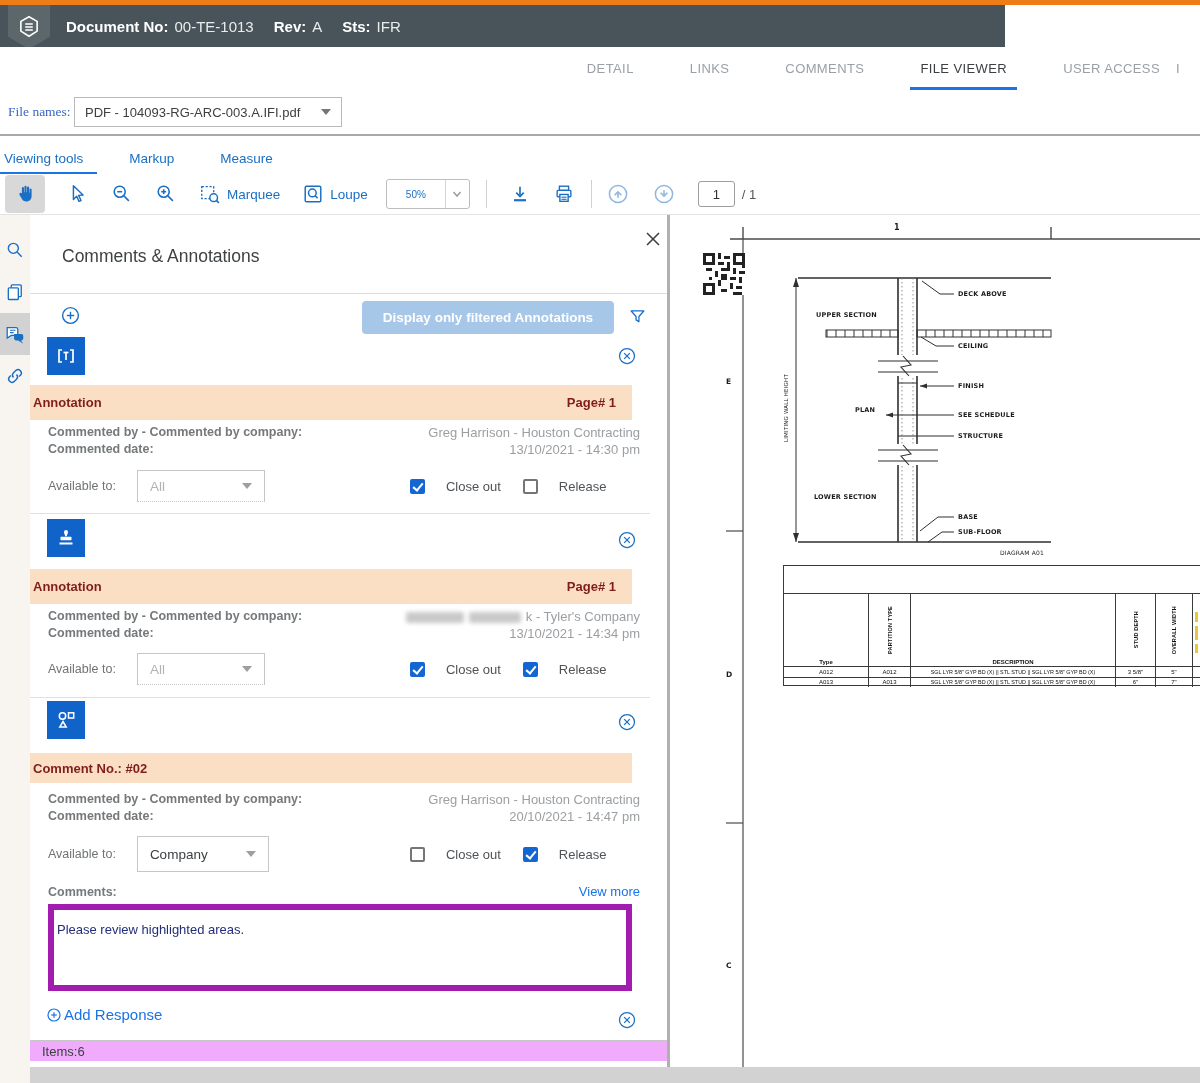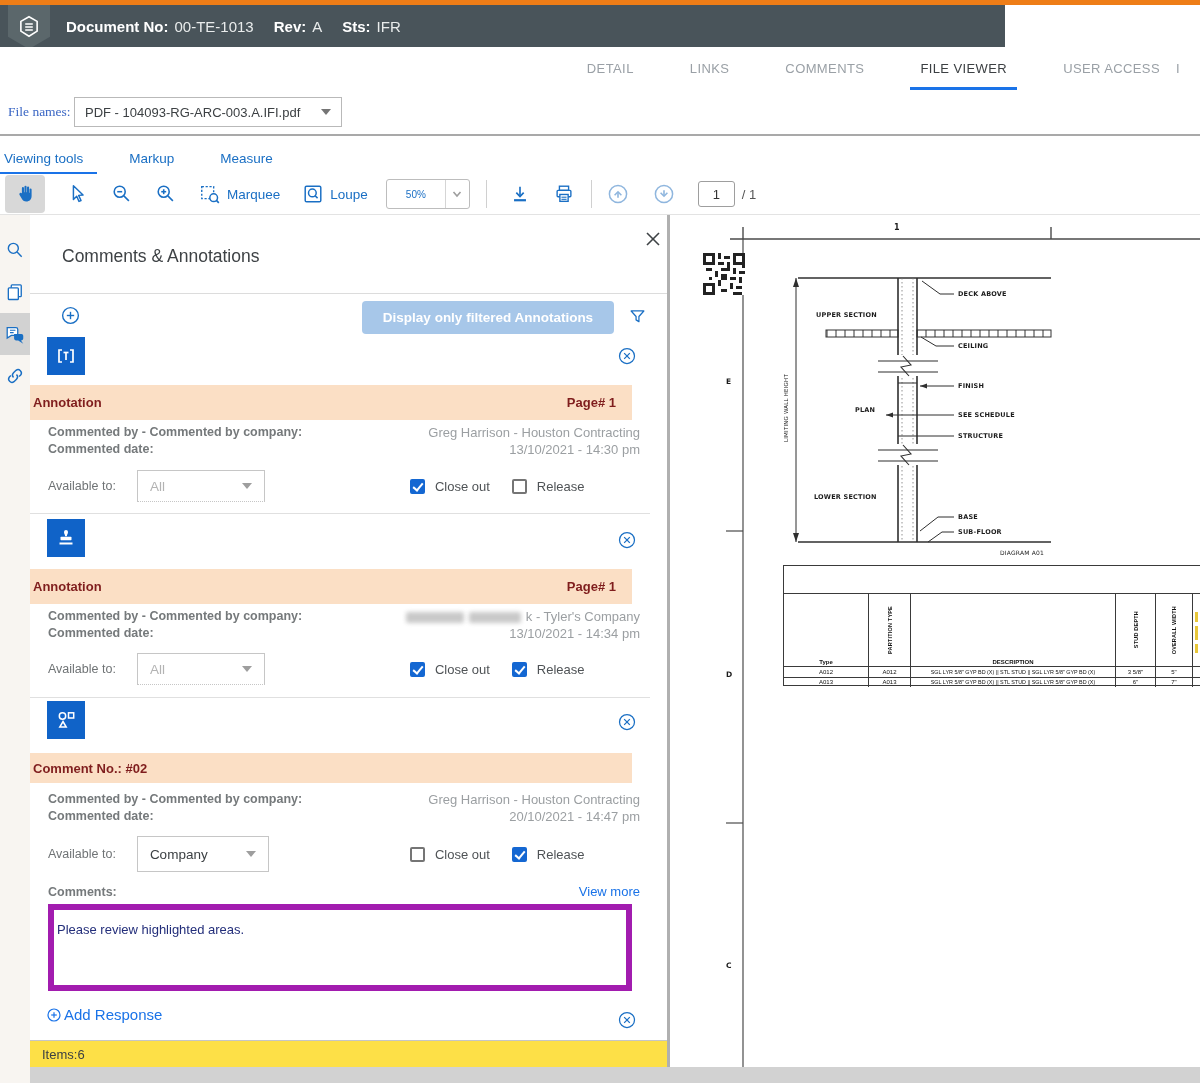--- a/index.html
+++ b/index.html
@@ -80,39 +80,39 @@
   .f-labels div { font-size:12.5px; font-weight:bold; color:#75797b; line-height:17px; }
   .f-values { text-align:right; }
   .f-values div { font-size:13px; color:#9b9fa2; line-height:17px; }
   .blur-chip { display:inline-block; height:11px; background:#c9c9c9; border-radius:2px; filter:blur(2px); vertical-align:middle; margin-right:5px; }
   .avail-row { position:absolute; left:18px; right:10px; display:flex; align-items:center; }
   .avail-label { font-size:12.5px; color:#6f7375; }
   .dd { border:1px solid #c6c6c6; width:128px; height:32px; display:flex; align-items:center; justify-content:space-between;
     padding:0 12px; background:#fff; font-size:13.5px; color:#3c4043; cursor:pointer; }
   .dd.disabled { color:#b3b3b3; border-bottom-style:dotted; cursor:default; }
   .dd .tri-down { border-top-color:#9e9e9e; border-left-width:5px; border-right-width:5px; }
-  .cb-group { display:flex; align-items:center; gap:10px; cursor:pointer; }
+  .cb-group { display:flex; align-items:center; gap:21px; cursor:pointer; }
   .cb { width:15px; height:15px; border:2px solid #757575; border-radius:2px; background:#fff; }
   .cb.checked { background:#1467d2; border-color:#1467d2; position:relative; }
   .cb.checked::after { content:""; position:absolute; left:3.5px; top:0.5px; width:4px; height:8px;
     border:solid #fff; border-width:0 2px 2px 0; transform:rotate(40deg); }
   .cb-label { font-size:13px; color:#4f5356; }
   .comments-row { position:absolute; left:18px; right:10px; display:flex; justify-content:space-between; align-items:center; }
   .comments-label { font-size:12.5px; font-weight:bold; color:#75797b; }
   .view-more { font-size:13px; color:#1a73e8; cursor:pointer; }
   .comment-box { position:absolute; left:18px; width:584px; height:87px; border:6px solid #a21caf; background:#fff;
     padding:12px 3px; font-size:13px; color:#232e7a; }
   .add-response { position:absolute; left:16px; display:flex; align-items:center; gap:2px; color:#1a73e8; font-size:15px; cursor:pointer; }
 
   
   #v-scrollbar { left:650px; top:122px; width:16px; height:703px; background:#f4f4f4; }
   #scroll-up { left:0; top:0; width:16px; height:17px; display:flex; align-items:center; justify-content:center; }
   #scroll-thumb { left:1px; top:283px; width:14px; height:420px; background:#bdbdbd; }
 
-  #panel-footer { left:0px; top:825px; width:637px; height:27px; background:#fde047; border-top:1px solid #c6c6c6;
+  #panel-footer { left:0px; top:825px; width:637px; height:21px; background:#f0abfc; border-top:1px solid #c6c6c6;
     display:flex; align-items:center; padding-left:12px; font-size:13px; color:#3c4043; }
 
   #panel-pdf-divider { left:667px; top:215px; width:3px; height:852px; background:#b0b0b0; }
 
   
   #pdf { left:670px; top:215px; width:530px; height:852px; background:#fff; overflow:hidden; }
   .dlab { position:absolute; font-size:6.5px; color:#1c1c1c; letter-spacing:.2px; white-space:nowrap;
     font-family:"DejaVu Sans", sans-serif; }
   .dlab.bold { font-weight:bold; }
   #dim-label { left:61px; top:190px; width:110px; text-align:center; transform:rotate(-90deg); transform-origin:center; font-size:5.5px; }

